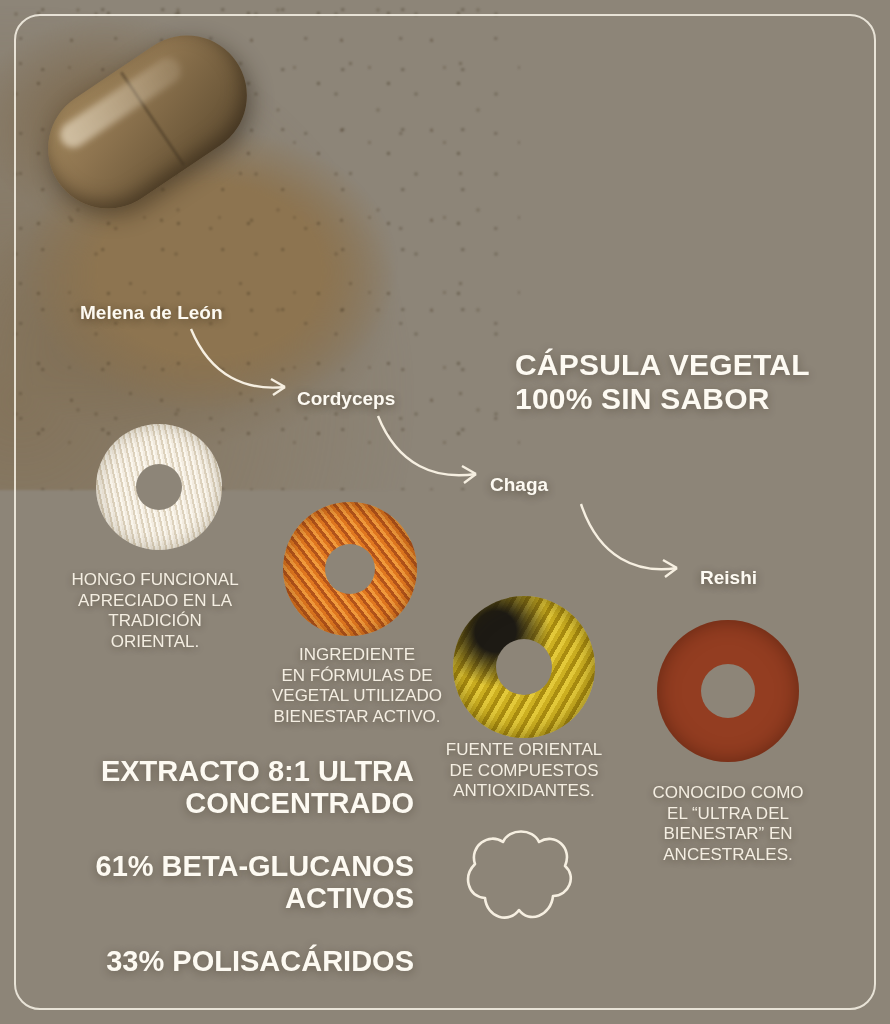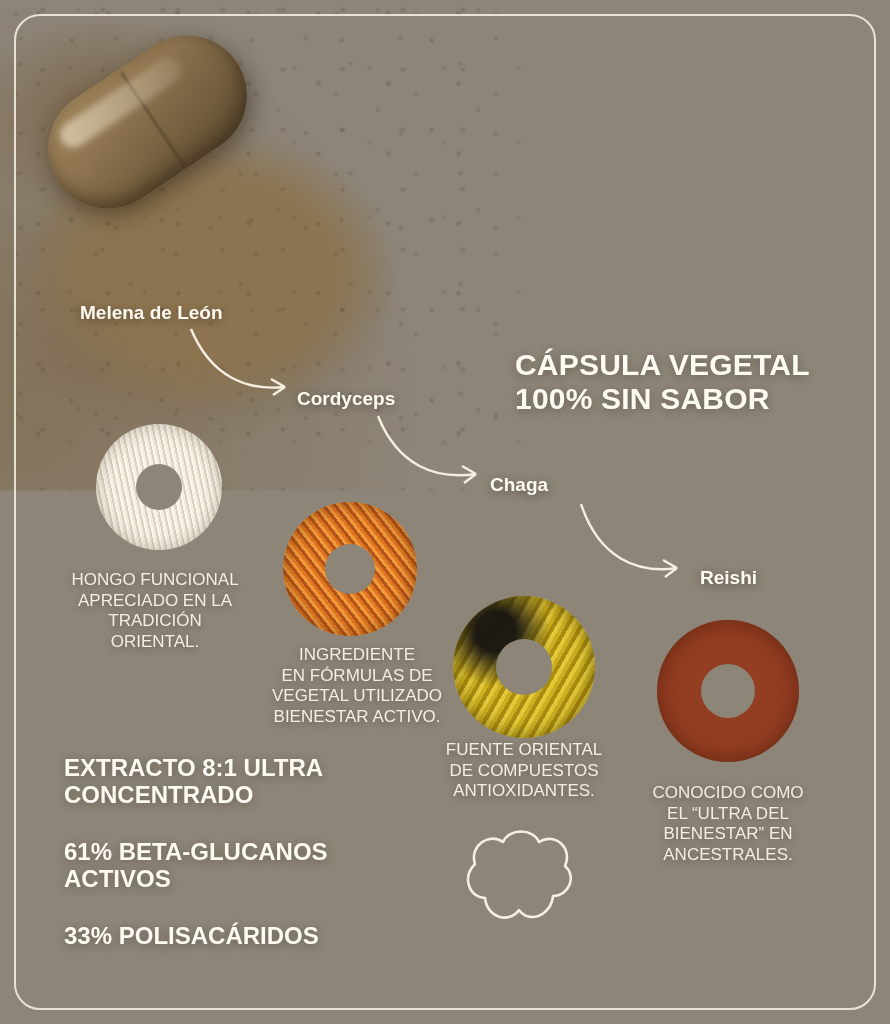--- a/index.html
+++ b/index.html
@@ -172,25 +172,26 @@
       radial-gradient(circle at 42% 32%, #d98b63, #6f2a14);
     background-color: #933d21;
     box-shadow: inset 0 0 20px rgba(60,20,8,0.55);
   }
   .r-reishi .hole { width: 54px; height: 54px; }
 
   
   .potency { position: absolute; left: 64px; top: 755px; width: 350px; }
   .potency p {
     color: #fdfaf2;
-    font-size: 24px;
+    font-size: 29px;
     font-weight: 800;
     line-height: 1.12;
     margin-bottom: 30px;
     text-shadow: 0 2px 8px rgba(40,30,18,0.35);
+    text-align: right;
   }
   .potency p:last-child { margin-bottom: 16px; }
 
   svg.arrow { position: absolute; overflow: visible; pointer-events: none; }
   .outline-mark { position: absolute; left: 455px; top: 820px; }
 </style>
 </head>
 <body>
 
 <div id="poster">

